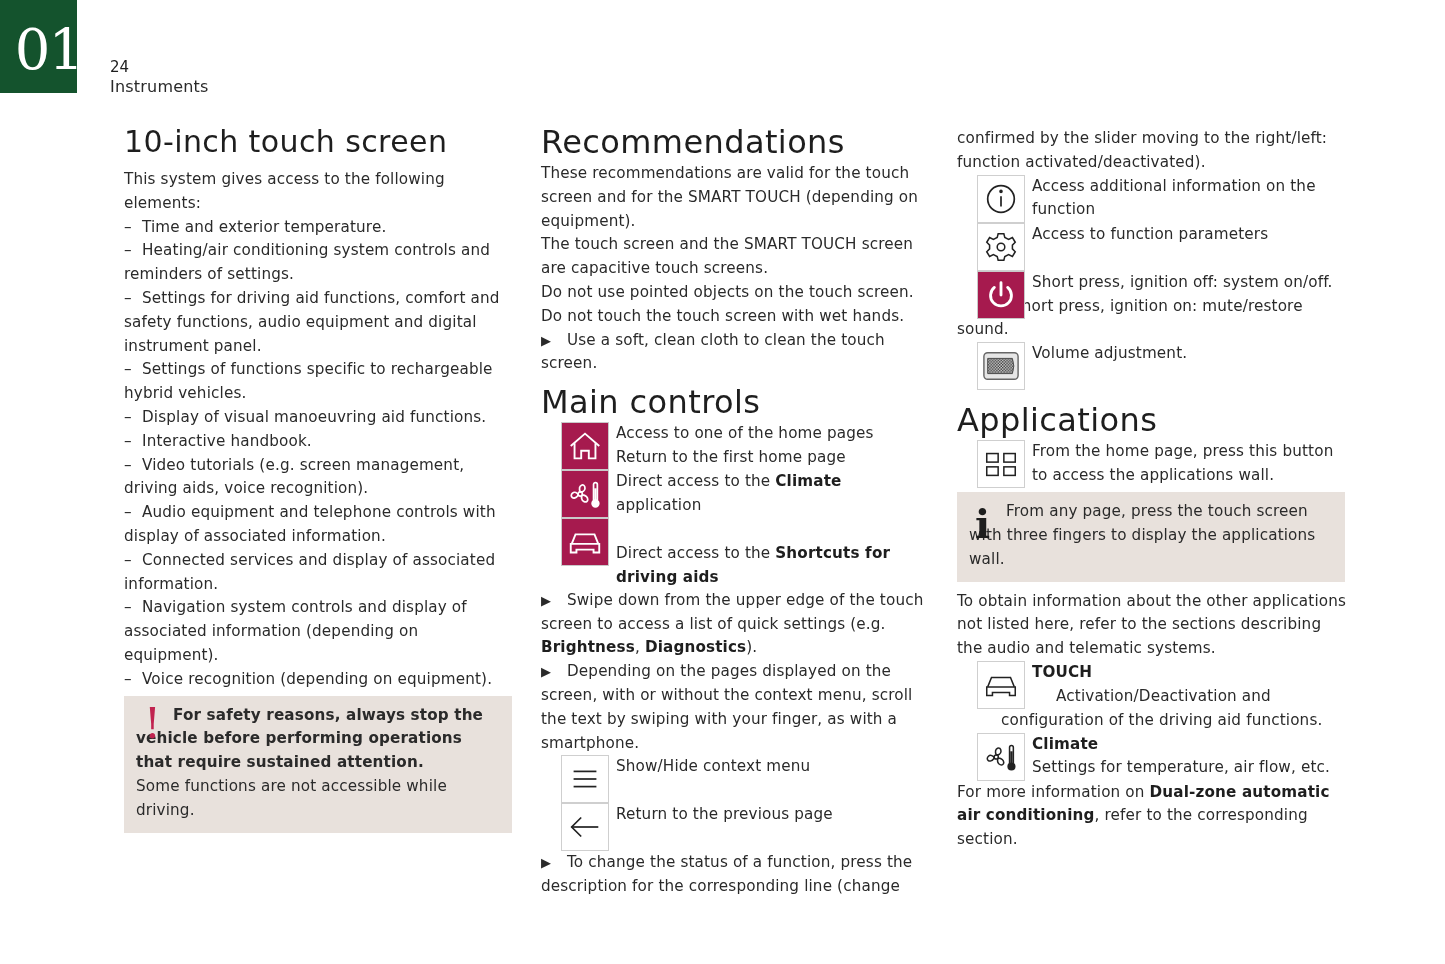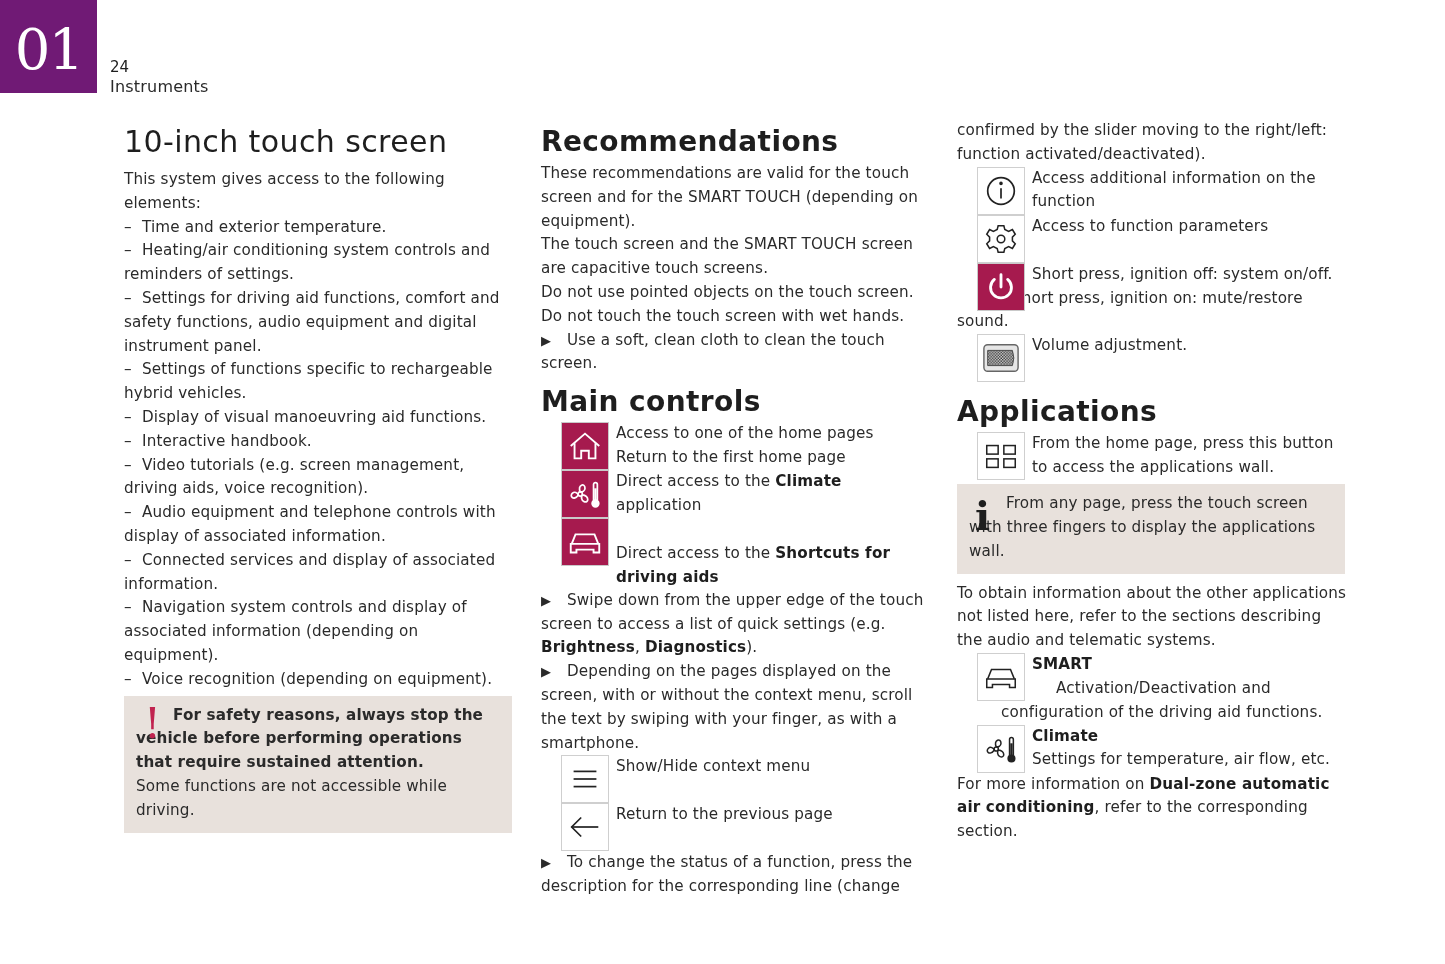--- a/index.html
+++ b/index.html
@@ -1,30 +1,30 @@
 <!DOCTYPE html>
 <html><head>
 <meta charset="utf-8">
 <style>
   * { box-sizing: border-box; margin: 0; padding: 0; }
   html, body { width: 1445px; height: 964px; background: #ffffff; overflow: hidden; }
   body { font-family: "DejaVu Sans", sans-serif; color: #2a2a2a; position: relative; }
 
-  .chapter-tab { position: absolute; left: 0; top: 0; width: 97px; height: 93px; background: #701a75; }
+  .chapter-tab { position: absolute; left: 0; top: 0; width: 77px; height: 93px; background: #14532d; }
   .chapter-num { position: absolute; left: 0; top: 14px; width: 97px; text-align: center; font-family: "DejaVu Serif", serif; font-size: 56px; font-weight: 300; color: #ffffff; letter-spacing: -2px; line-height: 72px; }
   .page-num { position: absolute; left: 110px; top: 58px; font-size: 15px; font-weight: normal; color: #1e1e1e; }
   .section-name { position: absolute; left: 110px; top: 77px; font-size: 16px; color: #2a2a2a; letter-spacing: 0.2px; }
 
   .col { position: absolute; top: 120px; font-size: 15.2px; line-height: 23.8px; letter-spacing: 0.15px; }
   .col1 { left: 124px; width: 390px; }
   .col2 { left: 541px; width: 385px; }
-  .col3 { left: 957px; width: 390px; top: 119px; }
+  .col3 { left: 957px; width: 390px; top: 127px; }
 
   h1.title { font-weight: normal; font-size: 30px; line-height: 44px; margin-bottom: 4px; color: #1e1e1e; letter-spacing: 0.4px; }
-  h2.subtitle { font-weight: bold; font-size: 28px; line-height: 40px; color: #1e1e1e; margin-top: 2px; letter-spacing: 0.4px; }
+  h2.subtitle { font-weight: normal; font-size: 32px; line-height: 40px; color: #1e1e1e; margin-top: 2px; letter-spacing: 0.4px; }
   .col2 h2.subtitle:first-child { margin-top: 2px; }
 
   p { margin: 0; }
   .dash { display: inline-block; width: 18px; }
   .arrow { display: inline-block; width: 26px; font-size: 13px; }
   b { font-weight: bold; color: #1e1e1e; }
 
   .warn-box { background: #e8e1dc; margin-top: 4px; padding: 8px 12px 10px 12px; width: 388px; margin-left: 0; position: relative; }
   .warn-box .excl { position: absolute; left: 20px; top: 6px; font-size: 42px; color: #c1234f; font-family: "DejaVu Serif", serif; line-height: 44px; }
   .warn-box .bold-line { font-weight: bold; }
@@ -229,21 +229,21 @@
   <p style="margin-top:8px;">To obtain information about the other applications not listed here, refer to the sections describing the audio and telematic systems.</p>
 
   <div class="icon-row">
     <div class="icon-box">
       <svg viewBox="0 0 40 40" fill="none" stroke="#222" stroke-width="1.6">
           <path d="M6 22 L10 12 H30 L34 22"></path>
           <path d="M5 22 H35 V31 H29 V28 H11 V31 H5 Z"></path>
         </svg>
     </div>
     <div class="icon-text">
-      <p><b>SMART</b></p>
+      <p><b>TOUCH</b></p>
     </div>
   </div>
   <p style="margin-top:-24px;margin-left:44px;"><span style="display:inline-block;width:55px;"></span><span>Activation/Deactivation and configuration of the driving aid functions.</span></p>
 
   <div class="icon-row">
     <div class="icon-box">
       <svg viewBox="0 0 40 40" fill="none" stroke="#222" stroke-width="1.6">
           <circle cx="15" cy="20" r="2.2"></circle>
           <path d="M15 18 C12 10 20 8 20 14 C20 17 17 18 15 18"></path>
           <path d="M17 21 C25 22 24 30 19 28 C16 27 16 23 17 21"></path>

